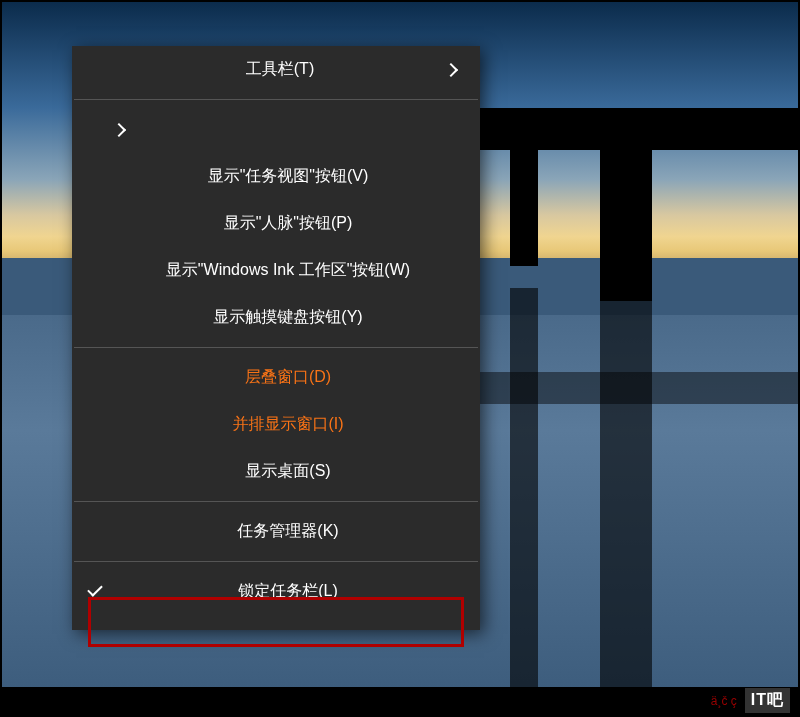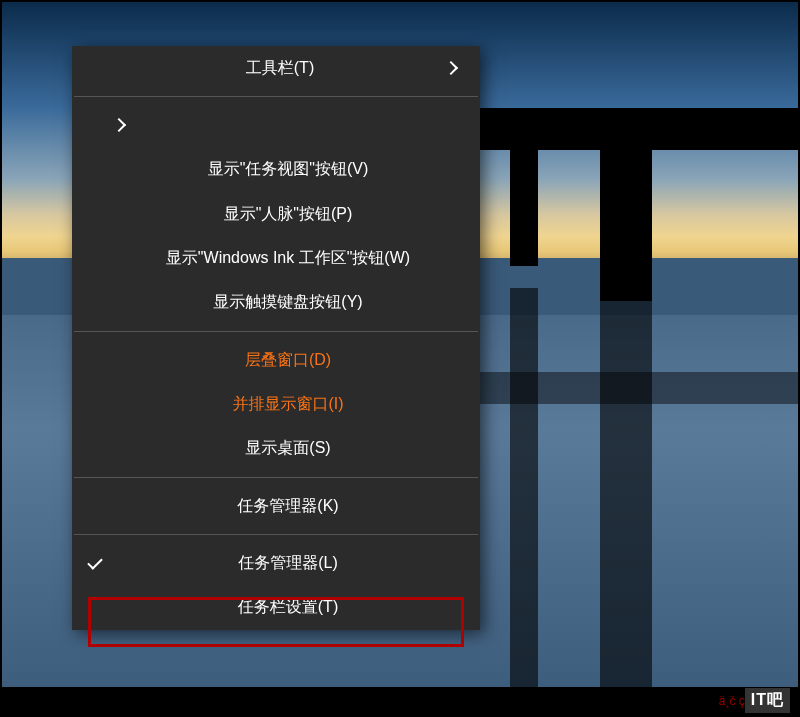--- a/index.html
+++ b/index.html
@@ -78,20 +78,21 @@
       border-bottom-width: 30px;
       pointer-events: none;
     }
     .watermark {
       position: absolute;
       bottom: 4px;
       right: 10px;
       font-size: 12px;
       color: #900;
       display: flex;
+      gap: 8px;
       align-items: center;
     }
     .watermark .logo {
       background: #333;
       color: #fff;
       font-weight: bold;
       padding: 2px 6px;
       font-size: 16px;
       letter-spacing: 1px;
     }
@@ -207,24 +208,21 @@
   <div class="menu-sep"></div>
 
   <div class="menu-item">
     <span class="label">任务管理器(K)</span>
   </div>
 
   <div class="menu-sep"></div>
 
   <div class="menu-item">
     <span class="checkmark"></span>
-    <span class="label">任务管理器(L)</span>
-  </div>
-  <div class="menu-item">
-    <span class="label">任务栏设置(T)</span>
+    <span class="label">锁定任务栏(L)</span>
   </div>
 </div>
 
 <div class="highlight-box"></div>
 
 <div class="image-border"></div>
 
 <div class="watermark">
   <span>ä¸č ç</span>
   <span class="logo">IT吧</span>

